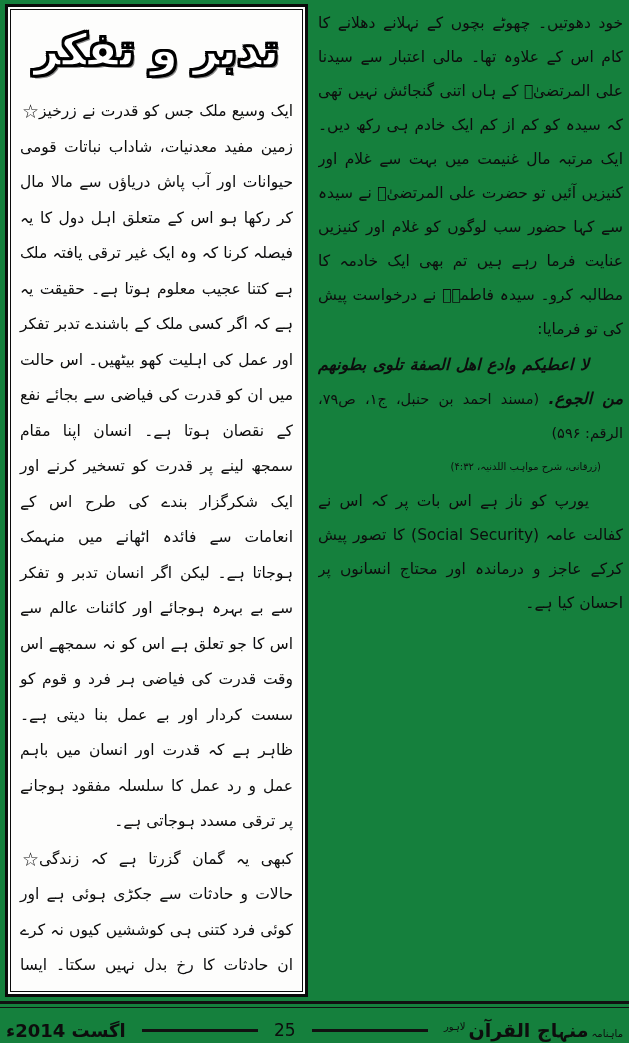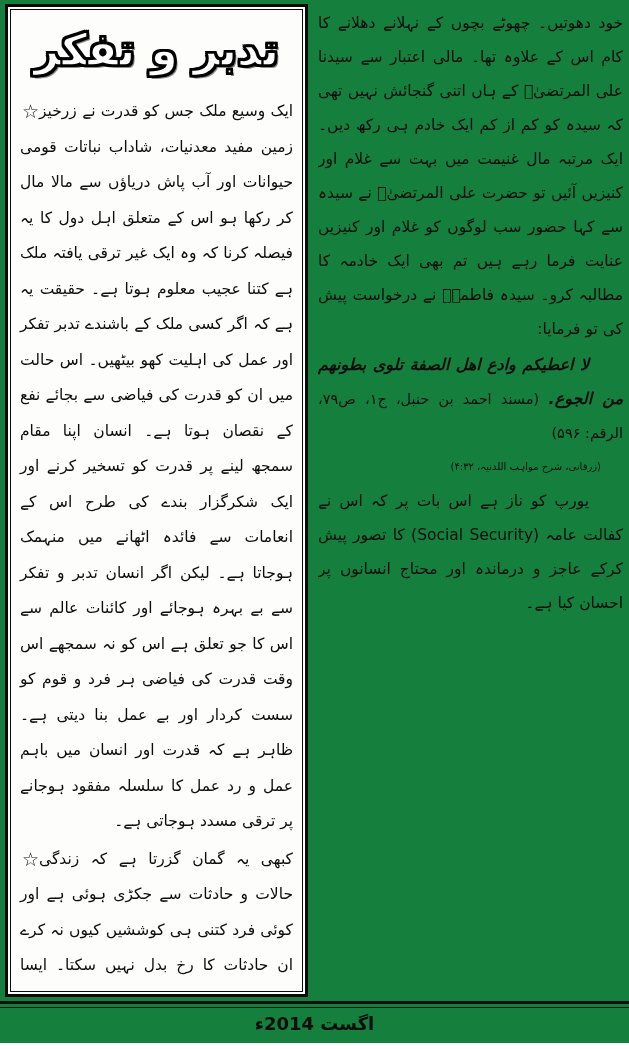--- a/index.html
+++ b/index.html
@@ -71,21 +71,21 @@
   .refline { text-align: right; text-indent: 22px; font-size: 10px; }
 
   
   .page-sep {
     position: absolute; left: 0; top: 1001px; width: 629px; height: 7px;
     border-top: 3px solid #111;
     border-bottom: 1px solid #111;
   }
   .footer {
     position: absolute; left: 0; top: 1013px; width: 629px; height: 34px;
-    display: flex; flex-direction: column; align-items: center;
+    display: flex; flex-direction: row; align-items: center;
     direction: ltr;
     padding: 0 6px;
     gap: 10px;
   }
   .footer-month {
     direction: rtl;
     font-weight: 700;
     font-size: 18px;
     white-space: nowrap;
   }

